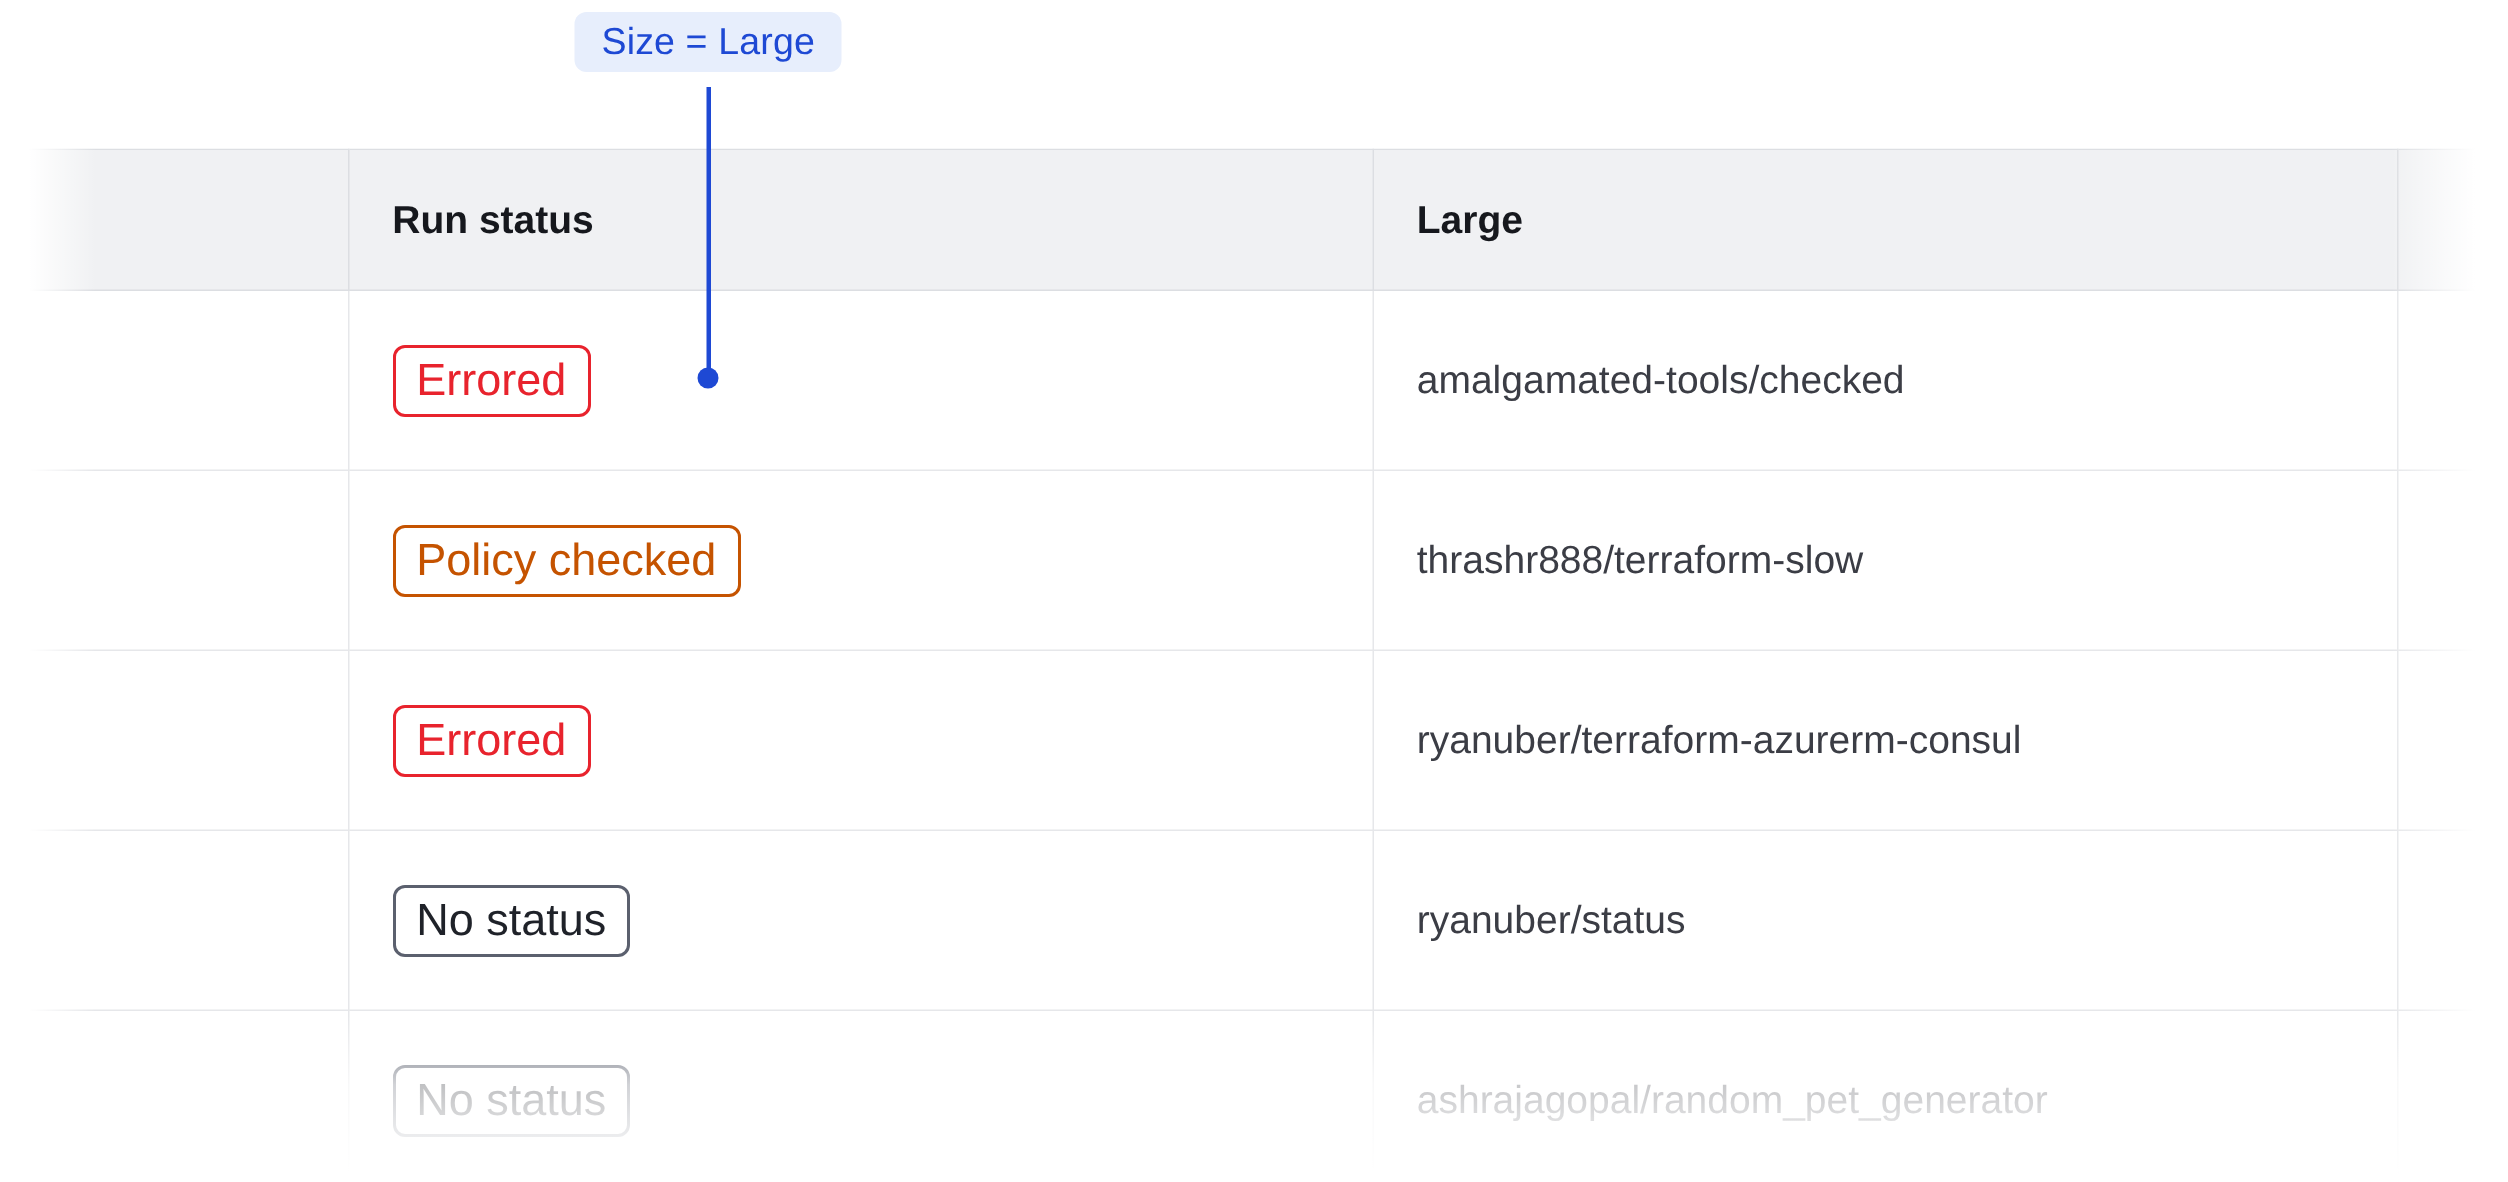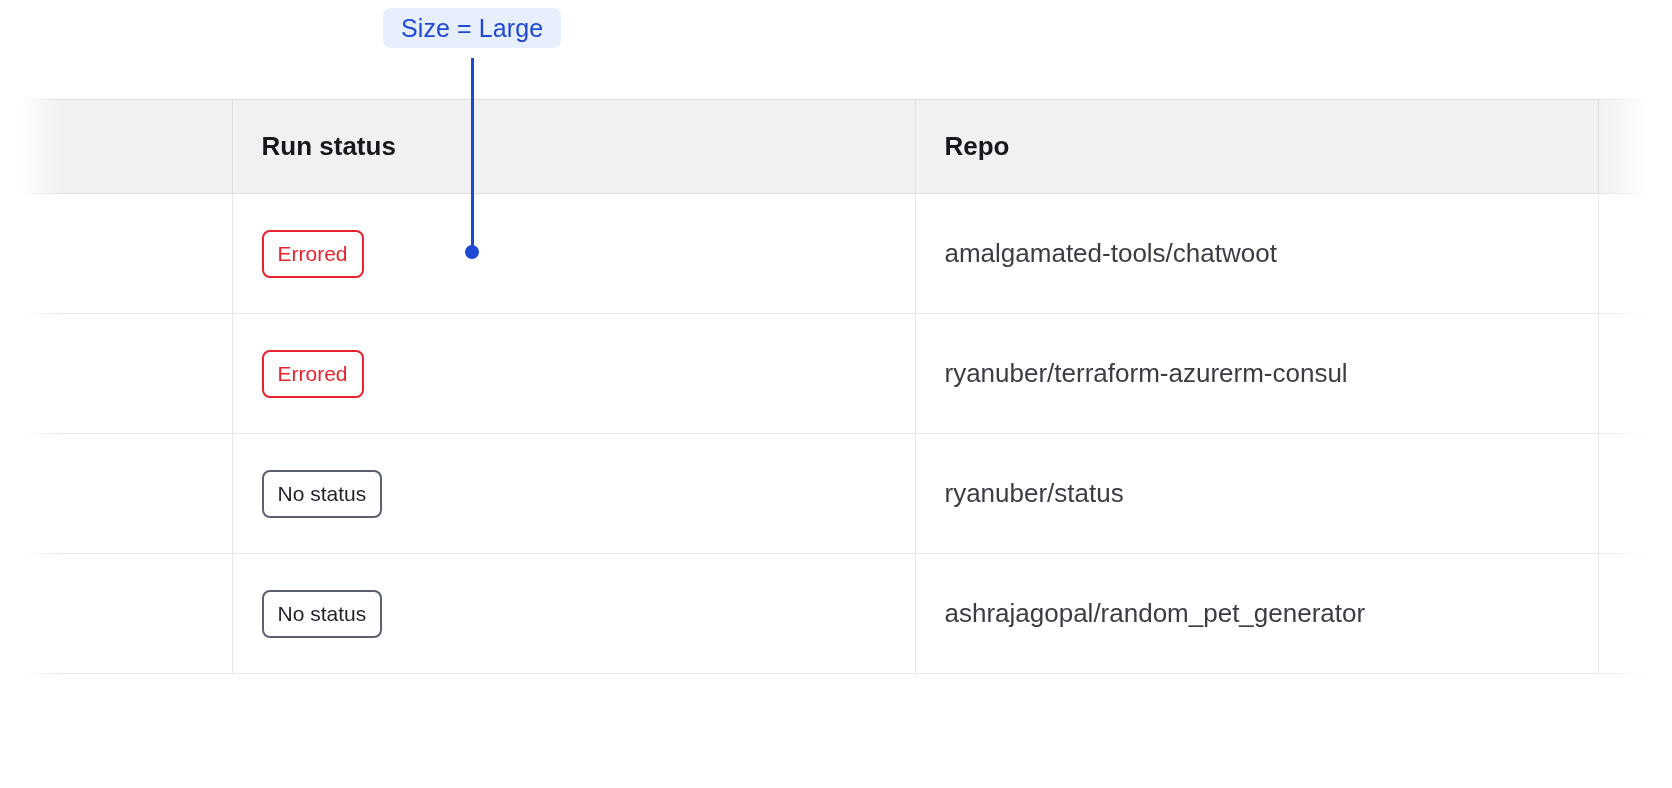--- a/index.html
+++ b/index.html
@@ -119,21 +119,21 @@
 
   
   .status-badge {
     display: inline-flex;
     align-items: center;
     justify-content: center;
     height: 44px;
     padding: 0 14px;
     border-radius: 8px;
     border: 2px solid currentColor;
-    font-size: 21px;
+    font-size: 30px;
     line-height: 1;
     background: #ffffff;
     white-space: nowrap;
   }
   .status-badge.errored        { color: #e8232d; }
   .status-badge.policychecked  { color: #c55300; }
   .status-badge.nostatus       { color: #5b606e; }
   .status-badge.nostatus .lbl  { color: #1f2229; }
 
   
@@ -169,39 +169,51 @@
       <colgroup>
         <col class="col-select">
         <col class="col-status">
         <col class="col-repo">
         <col class="col-extra">
       </colgroup>
       <thead>
         <tr>
           <th class="cell-select"></th>
           <th>Run status</th>
-          <th>Repo</th>
+          <th>Large</th>
           <th class="cell-extra"></th>
         </tr>
       </thead>
       <tbody>
 
         <tr>
           <td class="cell-select"></td>
           <td>
             <span class="status-badge errored">
               <span class="lbl">Errored</span>
             </span>
           </td>
           <td>
-            <span class="repo-text">amalgamated-tools/chatwoot</span>
-          </td>
-          <td class="cell-extra"></td>
-        </tr>
-
+            <span class="repo-text">amalgamated-tools/checked</span>
+          </td>
+          <td class="cell-extra"></td>
+        </tr>
+
+        <tr>
+          <td class="cell-select"></td>
+          <td>
+            <span class="status-badge policychecked">
+              <span class="lbl">Policy checked</span>
+            </span>
+          </td>
+          <td>
+            <span class="repo-text">thrashr888/terraform-slow</span>
+          </td>
+          <td class="cell-extra"></td>
+        </tr>
 
         <tr>
           <td class="cell-select"></td>
           <td>
             <span class="status-badge errored">
               <span class="lbl">Errored</span>
             </span>
           </td>
           <td>
             <span class="repo-text">ryanuber/terraform-azurerm-consul</span>

